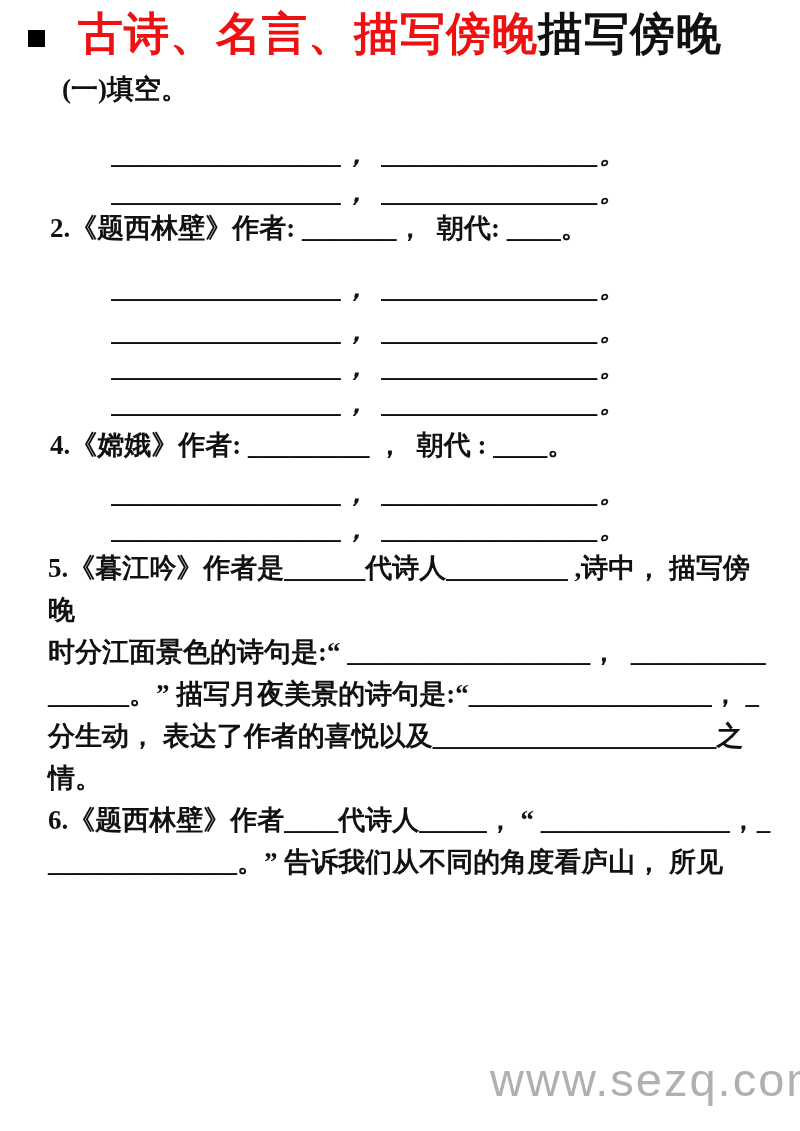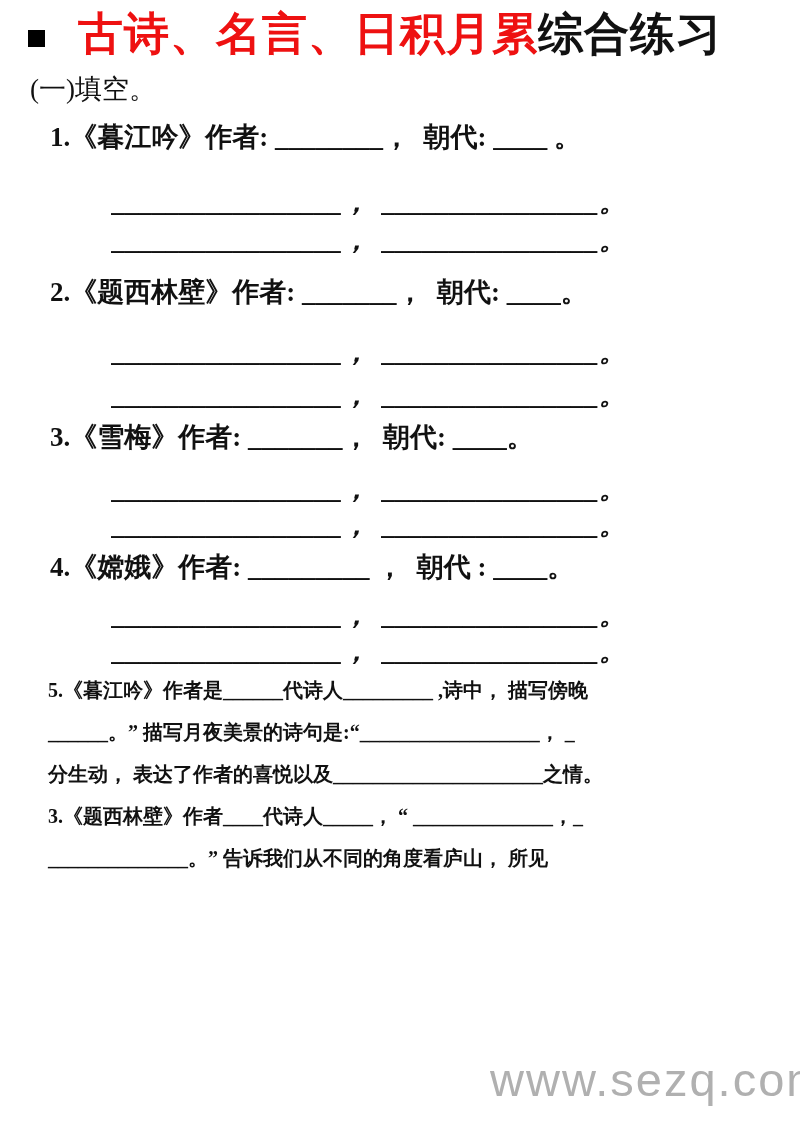--- a/index.html
+++ b/index.html
@@ -32,44 +32,44 @@
     margin: 6px 20px 0 20px;
     text-align: center;
     font-size: 45px;
     line-height: 56px;
     font-weight: 900;
     letter-spacing: 1px;
     white-space: pre-wrap;
   }
   .subtitle .red { color: var(--accent_red, #ee1111); }
   .section-heading {
-    margin: 10px 0 0 30px;
+    margin: 10px 0 0 62px;
     font-size: 27px;
     line-height: 35px;
-    font-weight: 400;
+    font-weight: 700;
     white-space: pre-wrap;
   }
   .line {
     font-size: 27px;
     line-height: 36px;
     font-weight: 600;
     white-space: pre-wrap;
   }
   .prompt { margin-left: 50px; }
   .blank-row { margin-left: 113px; font-style: italic; }
   .para-line {
     margin-left: 48px;
     margin-right: 28px;
-    font-size: 20px;
+    font-size: 27px;
     line-height: 42px;
     font-weight: 600;
     white-space: pre-wrap;
   }
   .mt12 { margin-top: 12px; } .mt29 { margin-top: 29px; } .mt2 { margin-top: 2px; }
-  .mt16 { margin-top: 16px; } .mt24 { margin-top: 24px; } .mt7 { margin-top: 7px; }
+  .mt16 { margin-top: 0; } .mt24 { margin-top: 24px; } .mt7 { margin-top: 7px; }
   .mt6 { margin-top: 6px; }   .mt0 { margin-top: 0; }
   .watermark {
     position: absolute;
     left: 490px; top: 1052px;
     z-index: 0;
     font-family: "Liberation Sans", "DejaVu Sans", sans-serif;
     font-size: 47px;
     letter-spacing: 2px;
     color: var(--watermark_gray, #b0b0b0);
     white-space: nowrap;
@@ -80,54 +80,53 @@
 
 <div class="page">
 
   <div class="corner-mark"></div>
 
   <div class="watermark">www.sezq.com</div>
 
   <div class="content">
 
 
-    <div class="subtitle"><span class="red">古诗、名言、日积月累</span><span>综合练习</span></div>
+    <div class="subtitle"><span class="red">古诗、名言、描写傍晚</span><span>描写傍晚</span></div>
 
     <div class="section-heading">(一)填空。</div>
 
     <div>
-      <div class="line prompt mt12">1.《暮江吟》作者: ________，  朝代: ____ 。</div>
       <div class="line blank-row mt29">_________________，  ________________。</div>
       <div class="line blank-row mt2">_________________，  ________________。</div>
     </div>
 
     <div>
       <div class="line prompt mt16">2.《题西林壁》作者: _______，  朝代: ____。</div>
       <div class="line blank-row mt24">_________________，  ________________。</div>
       <div class="line blank-row mt7">_________________，  ________________。</div>
     </div>
 
     <div>
-      <div class="line prompt mt6">3.《雪梅》作者: _______，  朝代: ____。</div>
       <div class="line blank-row mt16">_________________，  ________________。</div>
       <div class="line blank-row mt0">_________________，  ________________。</div>
     </div>
 
     <div>
       <div class="line prompt mt6">4.《嫦娥》作者: _________ ，  朝代 : ____。</div>
       <div class="line blank-row mt12">_________________，  ________________。</div>
       <div class="line blank-row mt0">_________________，  ________________。</div>
     </div>
 
     <div>
       <div class="para-line">5.《暮江吟》作者是______代诗人_________ ,诗中， 描写傍晚</div>
+      <div class="para-line">时分江面景色的诗句是:“ __________________，  __________</div>
       <div class="para-line">______。” 描写月夜美景的诗句是:“__________________， _</div>
       <div class="para-line">分生动， 表达了作者的喜悦以及_____________________之情。</div>
     </div>
 
     <div>
-      <div class="para-line">3.《题西林壁》作者____代诗人_____， “ ______________，_</div>
+      <div class="para-line">6.《题西林壁》作者____代诗人_____， “ ______________，_</div>
       <div class="para-line">______________。” 告诉我们从不同的角度看庐山， 所见</div>
 
     </div>
 
   </div>
 </div>
 
 </body></html>

